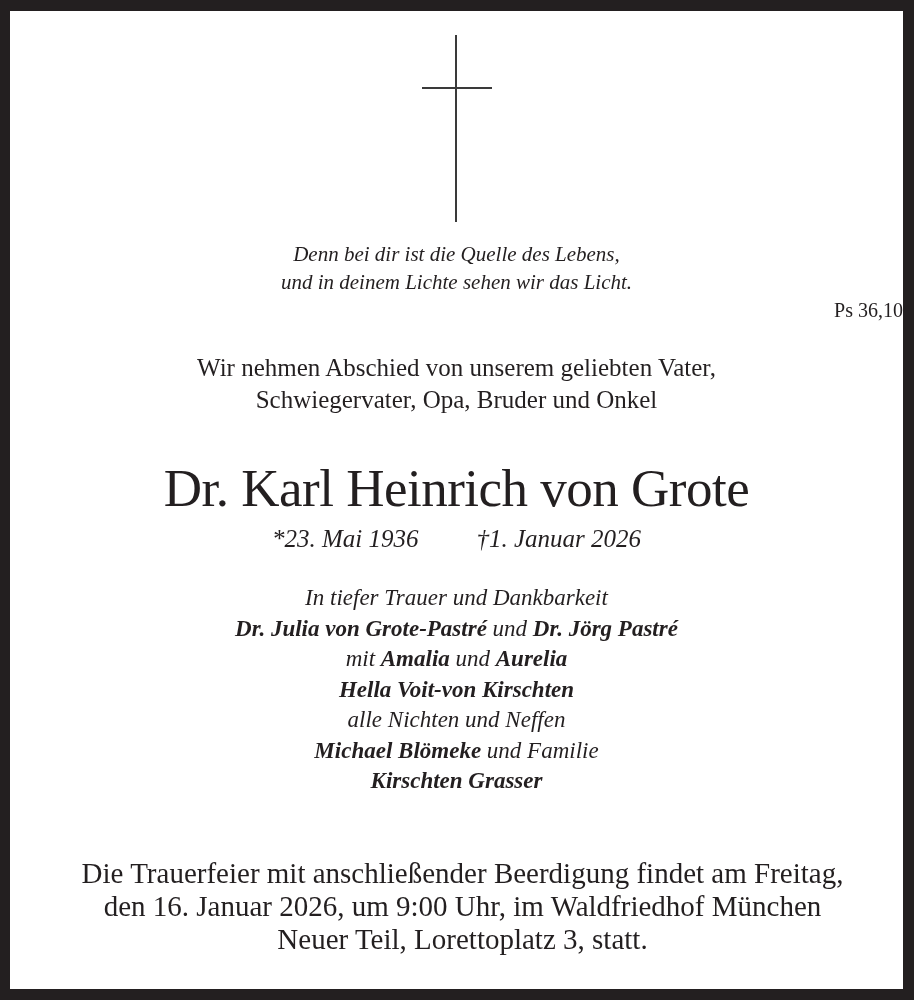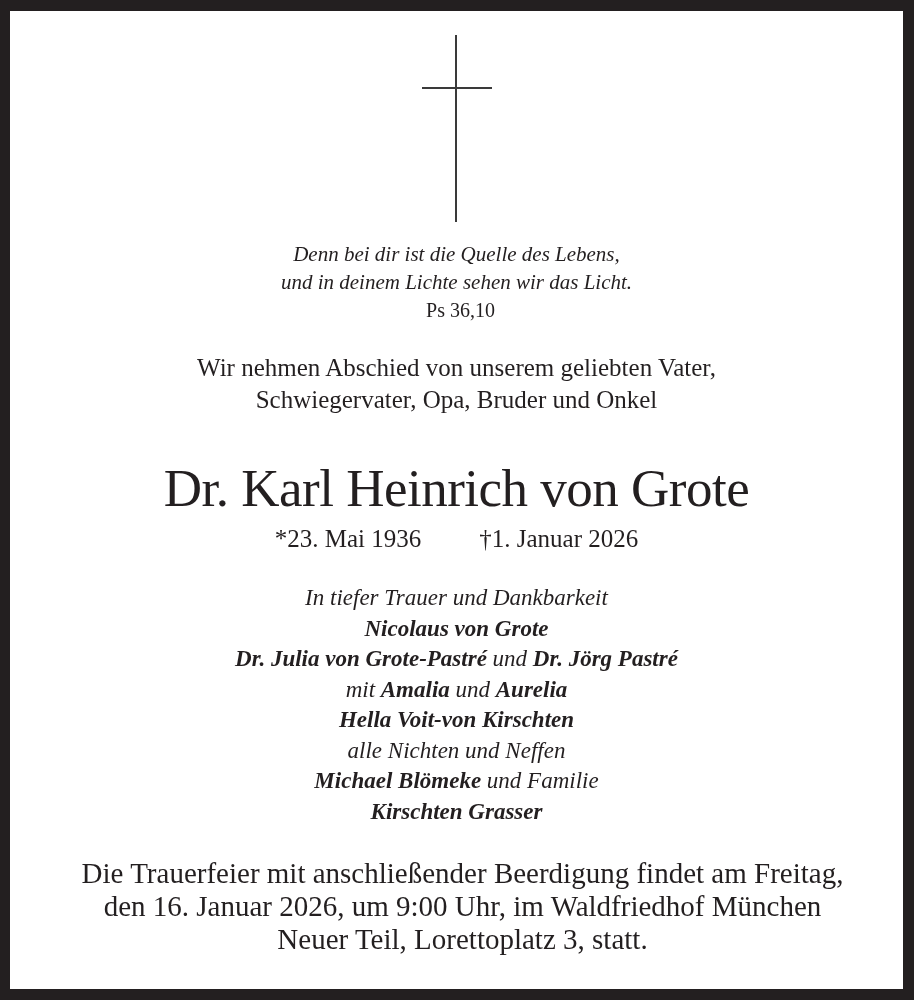--- a/index.html
+++ b/index.html
@@ -35,40 +35,42 @@
     left: 0; right: 0; top: 229px;
     font-style: italic;
     font-size: 21px;
     line-height: 28px;
   }
   .verse-ref {
     position: absolute;
     left: 8px; right: 0; top: 287px;
     font-size: 20px;
     line-height: 24px;
+    text-align: right;
   }
   .intro {
     position: absolute;
     left: 0; right: 0; top: 341px;
     font-size: 25px;
     line-height: 32px;
   }
   .name {
     position: absolute;
     left: 0; right: 0; top: 447px;
     font-size: 53px;
     font-weight: normal;
     line-height: 60px;
     letter-spacing: -0.5px;
   }
   .dates {
     position: absolute;
     left: 0; right: 0; top: 512px;
     font-size: 25px;
     line-height: 32px;
+    font-style: italic;
   }
   .dates .gap { display: inline-block; width: 58px; }
   .mourners {
     position: absolute;
     left: 0; right: 0; top: 572px;
     font-size: 23px;
     line-height: 30.5px;
     font-style: italic;
   }
   .mourners b { font-weight: bold; }
@@ -102,23 +104,20 @@
   </div>
 
   <div class="name">Dr. Karl Heinrich von Grote</div>
 
   <div class="dates">
     <span>*23. Mai 1936</span><span class="gap"></span><span>†1. Januar 2026</span>
   </div>
 
   <div class="mourners">
     <span class="line">In tiefer Trauer und Dankbarkeit</span>
-    <span class="line">
-      <b>Nicolaus von Grote</b>
-    </span>
     <span class="line"><b>Dr. Julia von Grote-Pastré</b><span> und </span><b>Dr. Jörg Pastré</b></span>
     <span class="line"><span>mit </span><b>Amalia</b><span> und </span><b>Aurelia</b></span>
     <span class="line">
       <b>Hella Voit-von Kirschten</b>
     </span>
     <span class="line">alle Nichten und Neffen</span>
     <span class="line"><b>Michael Blömeke</b><span> und Familie</span></span>
     <span class="line">
       <b>Kirschten Grasser</b>
     </span>

